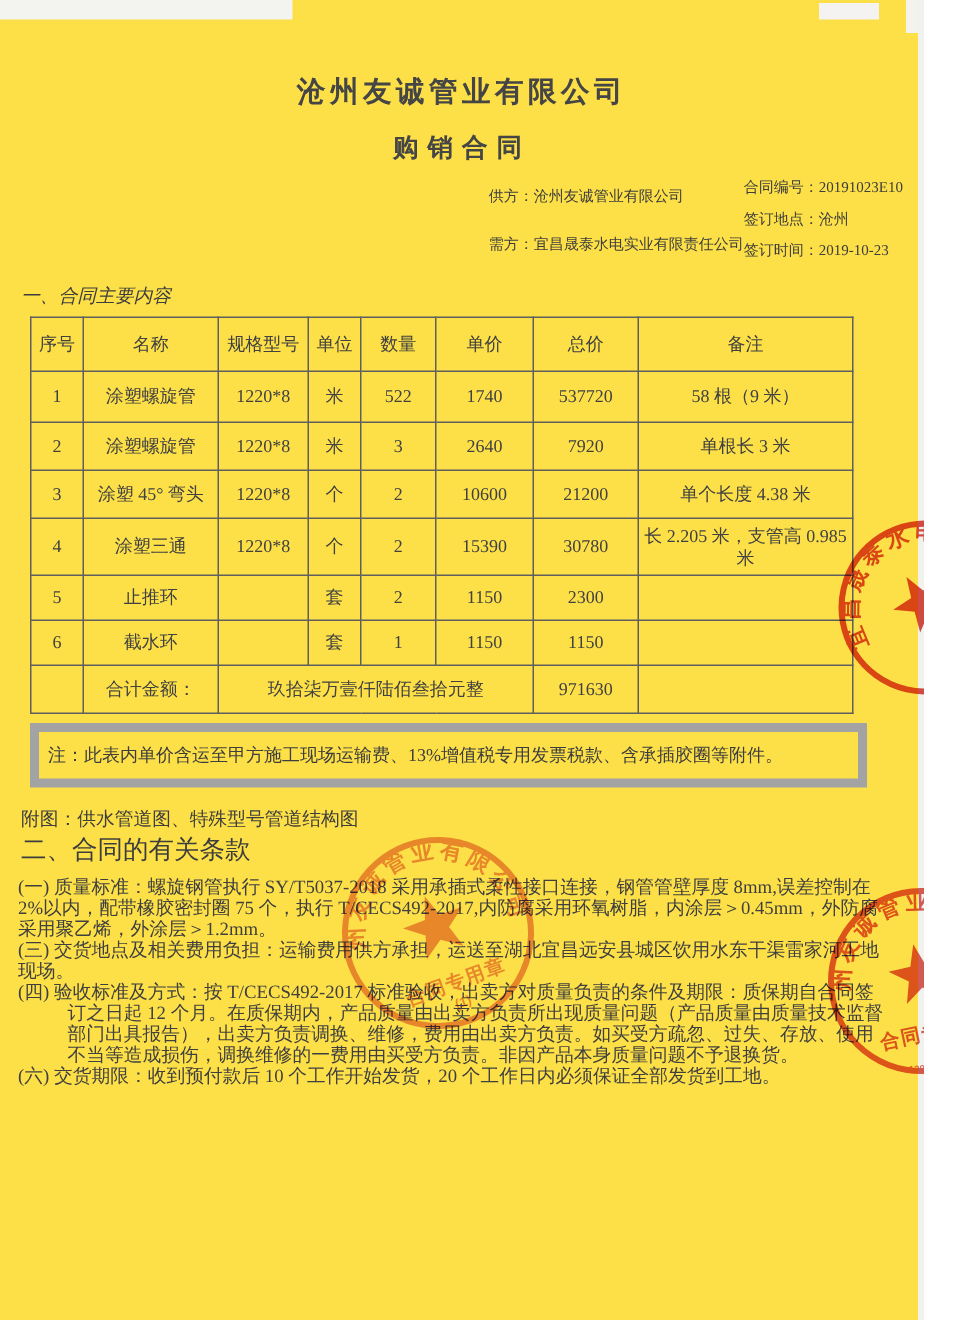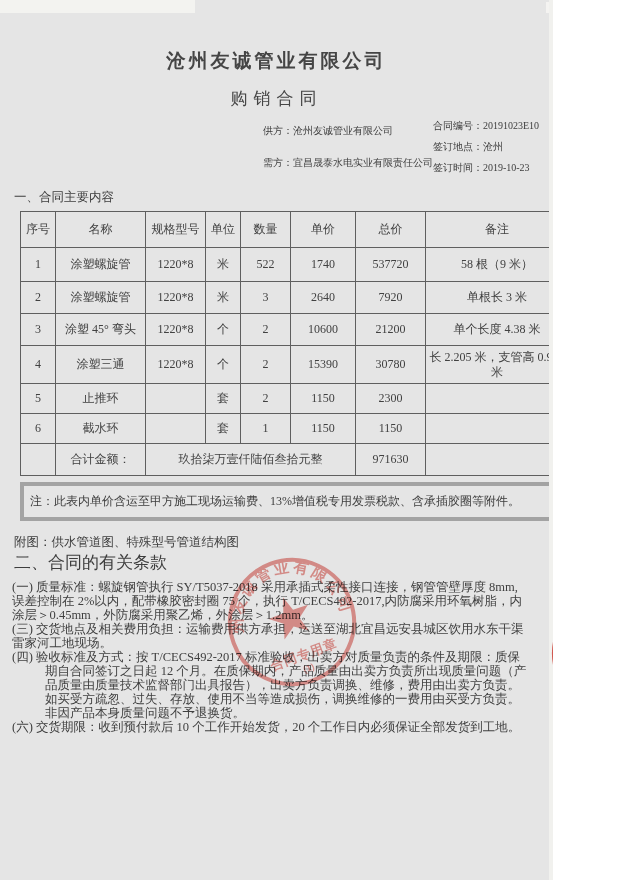--- a/index.html
+++ b/index.html
@@ -1,56 +1,56 @@
 <!DOCTYPE html>
 <html lang="zh"><head>
 <meta charset="utf-8">
 <style>
   html,body{margin:0;padding:0;background:#ffffff;}
   .page{
-    position:relative;width:553px;height:880px;overflow:hidden;
-    background:#e5e5e5;
+    position:relative;width:616px;height:880px;overflow:hidden;
+    background:#fde047;
     font-family:"Liberation Serif","DejaVu Serif",serif;
     color:#3d3d3d;
   }
   
   .scan-strip-tl{position:absolute;left:0;top:0;width:195px;height:13px;background:#f3f3f0;}
   .scan-box-tr1{position:absolute;left:546px;top:2px;width:40px;height:11px;background:#f4f3f1;}
   .scan-box-tr2{position:absolute;left:604px;top:0;width:34px;height:22px;background:#f3f2ef;}
   .scan-edge-r{position:absolute;right:0;top:0;width:4px;height:880px;background:#f1f1ee;}
 
   .title{
     text-align:center;padding-top:48px;font-size:19px;letter-spacing:3px;
     font-weight:600;color:#454545;
   }
   .subtitle{
     text-align:center;margin-top:13px;font-size:17px;letter-spacing:6px;
-    font-weight:400;color:#454545;
+    font-weight:700;color:#454545;
   }
   .meta{display:flex;justify-content:flex-end;padding:9px 14px 0 14px;font-size:10px;}
   .meta-left .line1{margin-top:5px;}
   .meta-left .line2{margin-top:18px;}
   .meta-right .mline{margin-bottom:8px;line-height:13px;}
-  .sec-heading{padding:0 14px;margin-top:7px;font-size:12.5px;}
+  .sec-heading{padding:0 14px;margin-top:7px;font-size:12.5px;font-style:italic;}
 
   table.items{
     border-collapse:collapse;table-layout:fixed;width:548px;margin:5px 0 0 20px;border-radius:30px;
   }
   table.items th,table.items td{
     border:1px solid #5f5f5f;text-align:center;vertical-align:middle;
     font-size:12px;font-weight:normal;padding:0 2px;color:#414141;
     overflow:hidden;line-height:15px;
   }
   tr.h-row{height:36px;}
   tr.r1{height:34px;} tr.r2{height:32px;} tr.r3{height:32px;}
   tr.r4{height:38px;} tr.r5{height:30px;} tr.r6{height:30px;}
   tr.t-row{height:32px;}
 
   .note-box{
-    width:534px;margin:6px 0 0 20px;border:4px solid #a3a3a3;
+    width:534px;margin:6px 0 0 20px;border:6px solid #a3a3a3;
     font-size:12px;padding:8px 6px;line-height:15px;
   }
   .attach-line{padding:0 14px;margin-top:13px;font-size:12.5px;}
   .sec2-heading{padding:0 14px;font-size:17px;}
   .terms{padding:0 24px 0 12px;margin-top:6px;}
   .terms p{margin:0;font-size:12.5px;line-height:14px;color:#3f3f3f;}
   .terms p.hang{padding-left:33px;text-indent:-33px;}
 
   .stamp{
     position:absolute;mix-blend-mode:multiply;pointer-events:none;

